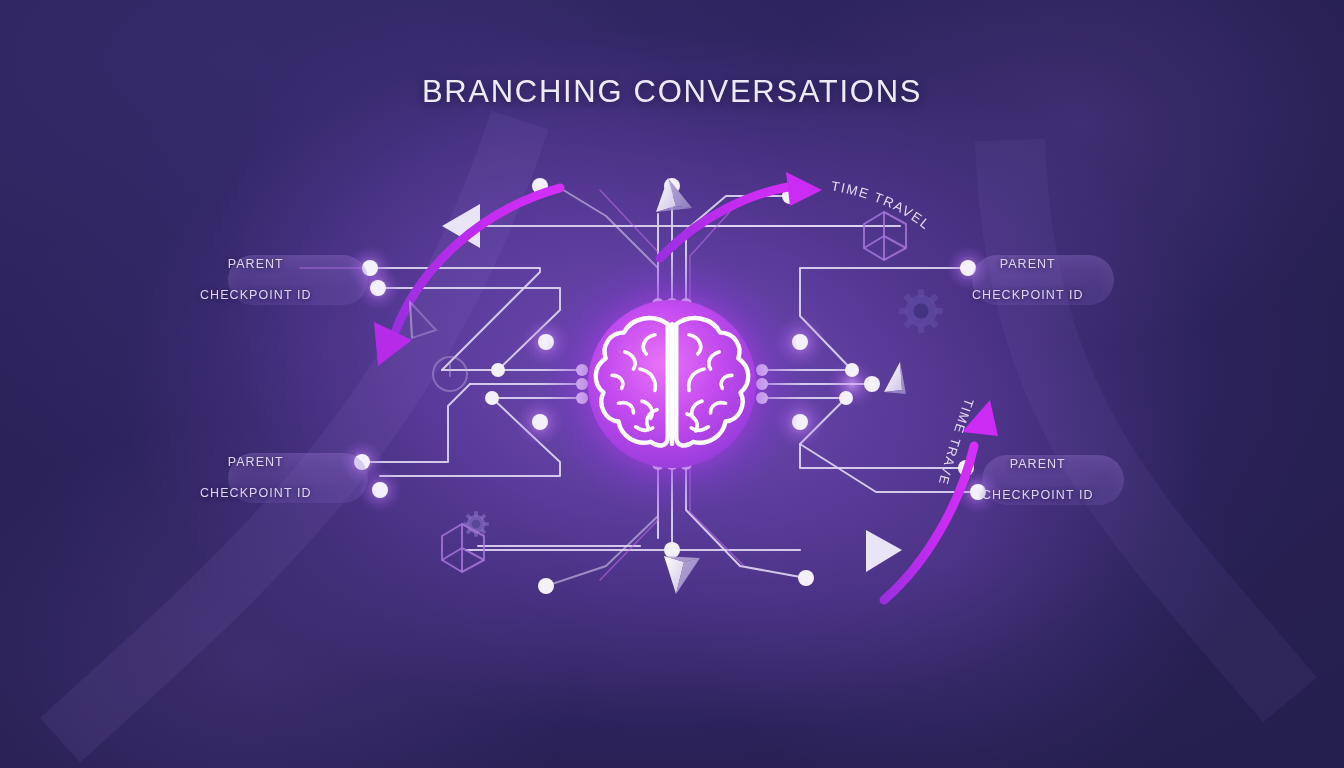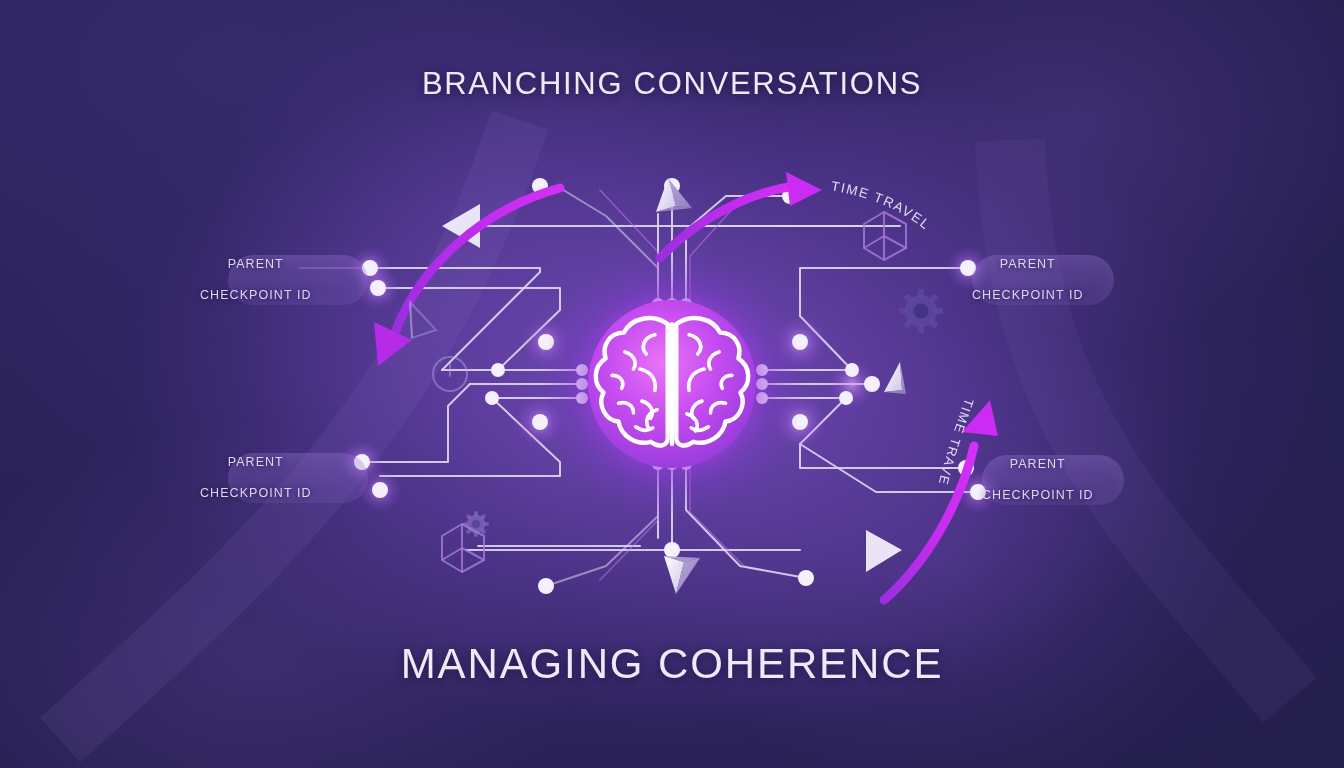--- a/index.html
+++ b/index.html
@@ -15,21 +15,21 @@
       radial-gradient(ellipse 120% 120% at 18% 8%, #352a6b 0%, #2a2258 45%, #251f4e 100%),
       linear-gradient(135deg,#2e2561 0%, #2a2258 50%, #241e4c 100%);
   }
   .svgwrap{position:absolute;inset:0;}
   svg{display:block;width:1344px;height:768px;}
 
   .title-top, .title-bottom{
     position:absolute;left:0;width:100%;text-align:center;
     color:#eeeaf8;font-weight:400;letter-spacing:0.055em;
     text-shadow:0 2px 10px rgba(10,5,40,0.55);
-    pointer-events:none;white-space:nowrap;
+    pointer-events:none;white-space:nowrap;margin-top:8px;
   }
   .title-top{top:66px;font-size:31px;}
   .title-bottom{top:640px;font-size:42px;letter-spacing:0.045em;}
 
   .pill{
     position:absolute;display:flex;align-items:center;
     border-radius:28px;
     background:linear-gradient(180deg, rgba(154,120,214,0.30) 0%, rgba(120,90,186,0.17) 100%);
     box-shadow:inset 0 0 20px rgba(170,140,230,0.12);
   }
@@ -386,15 +386,14 @@
 
   <div class="pill right" style="left:972px;top:255px;width:142px;height:50px;">
     <span><span>PARENT</span><br><span>CHECKPOINT ID</span></span>
   </div>
 
   <div class="pill right" style="left:982px;top:455px;width:142px;height:50px;">
     <span><span>PARENT</span><br><span>CHECKPOINT ID</span></span>
   </div>
 
   <div class="title-top">BRANCHING CONVERSATIONS</div>
-  <div class="title-bottom">MANAGING COHERENCE</div>
 
 </div>
 
 </body></html>

